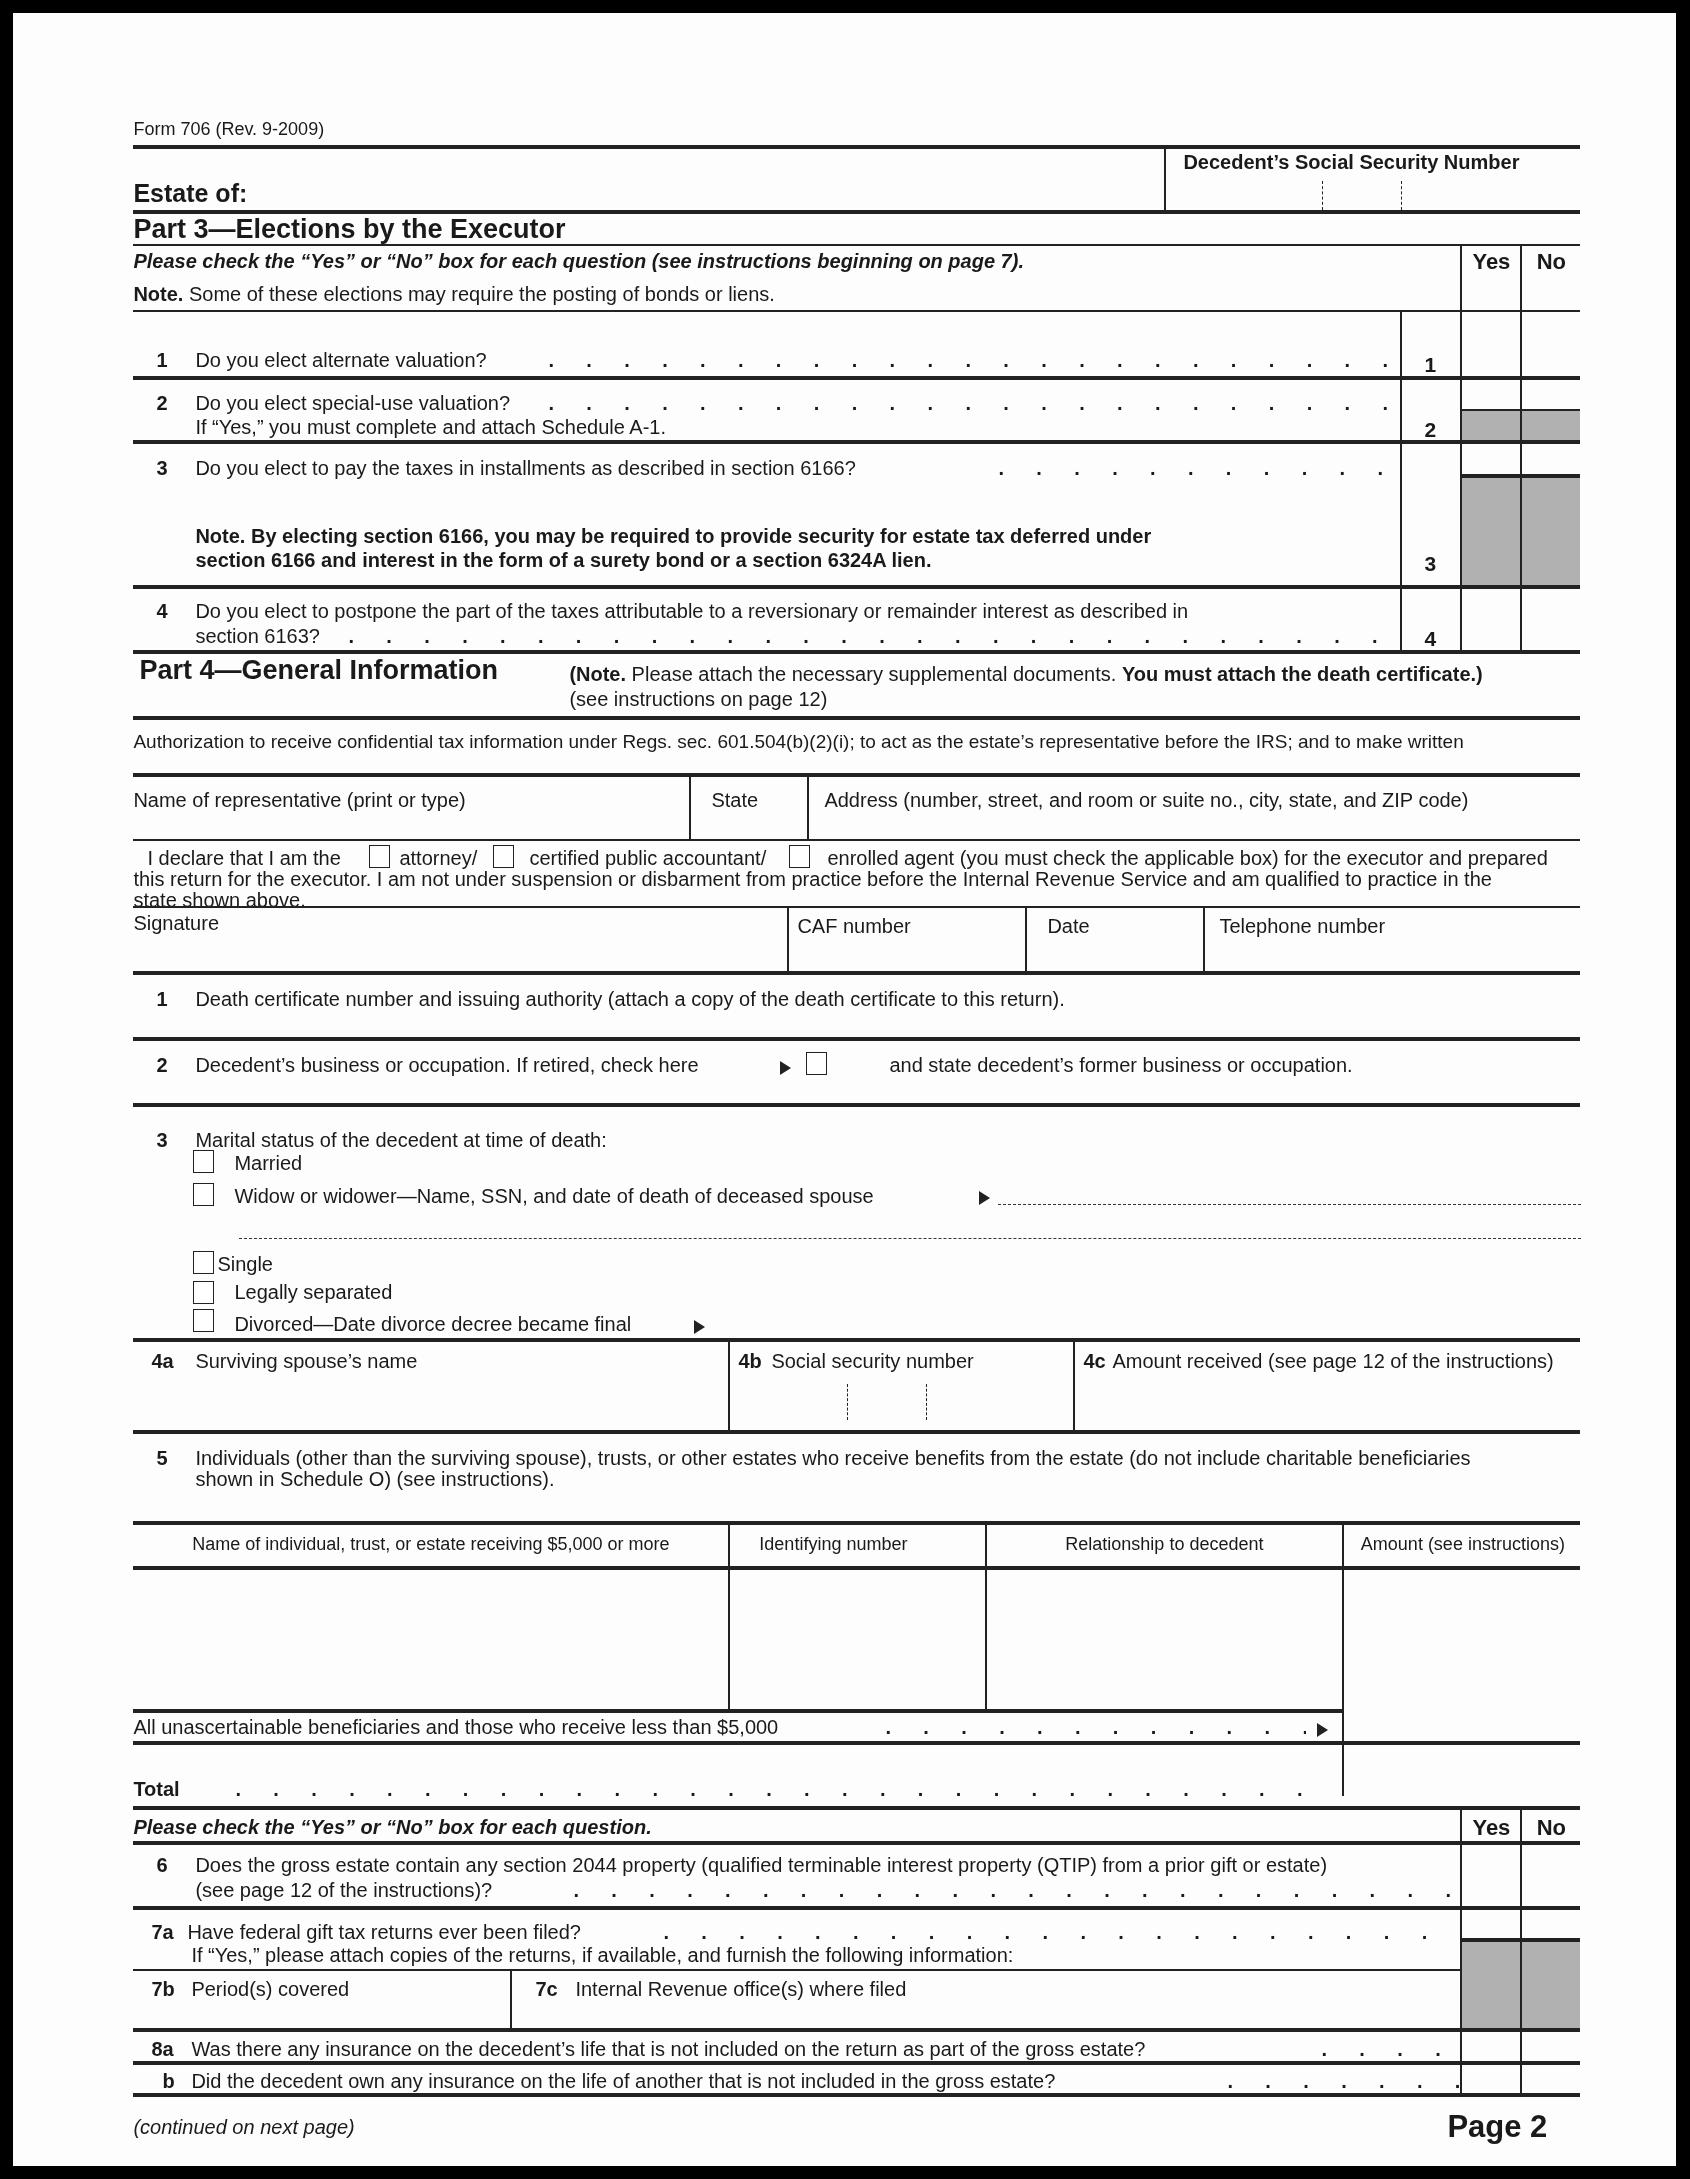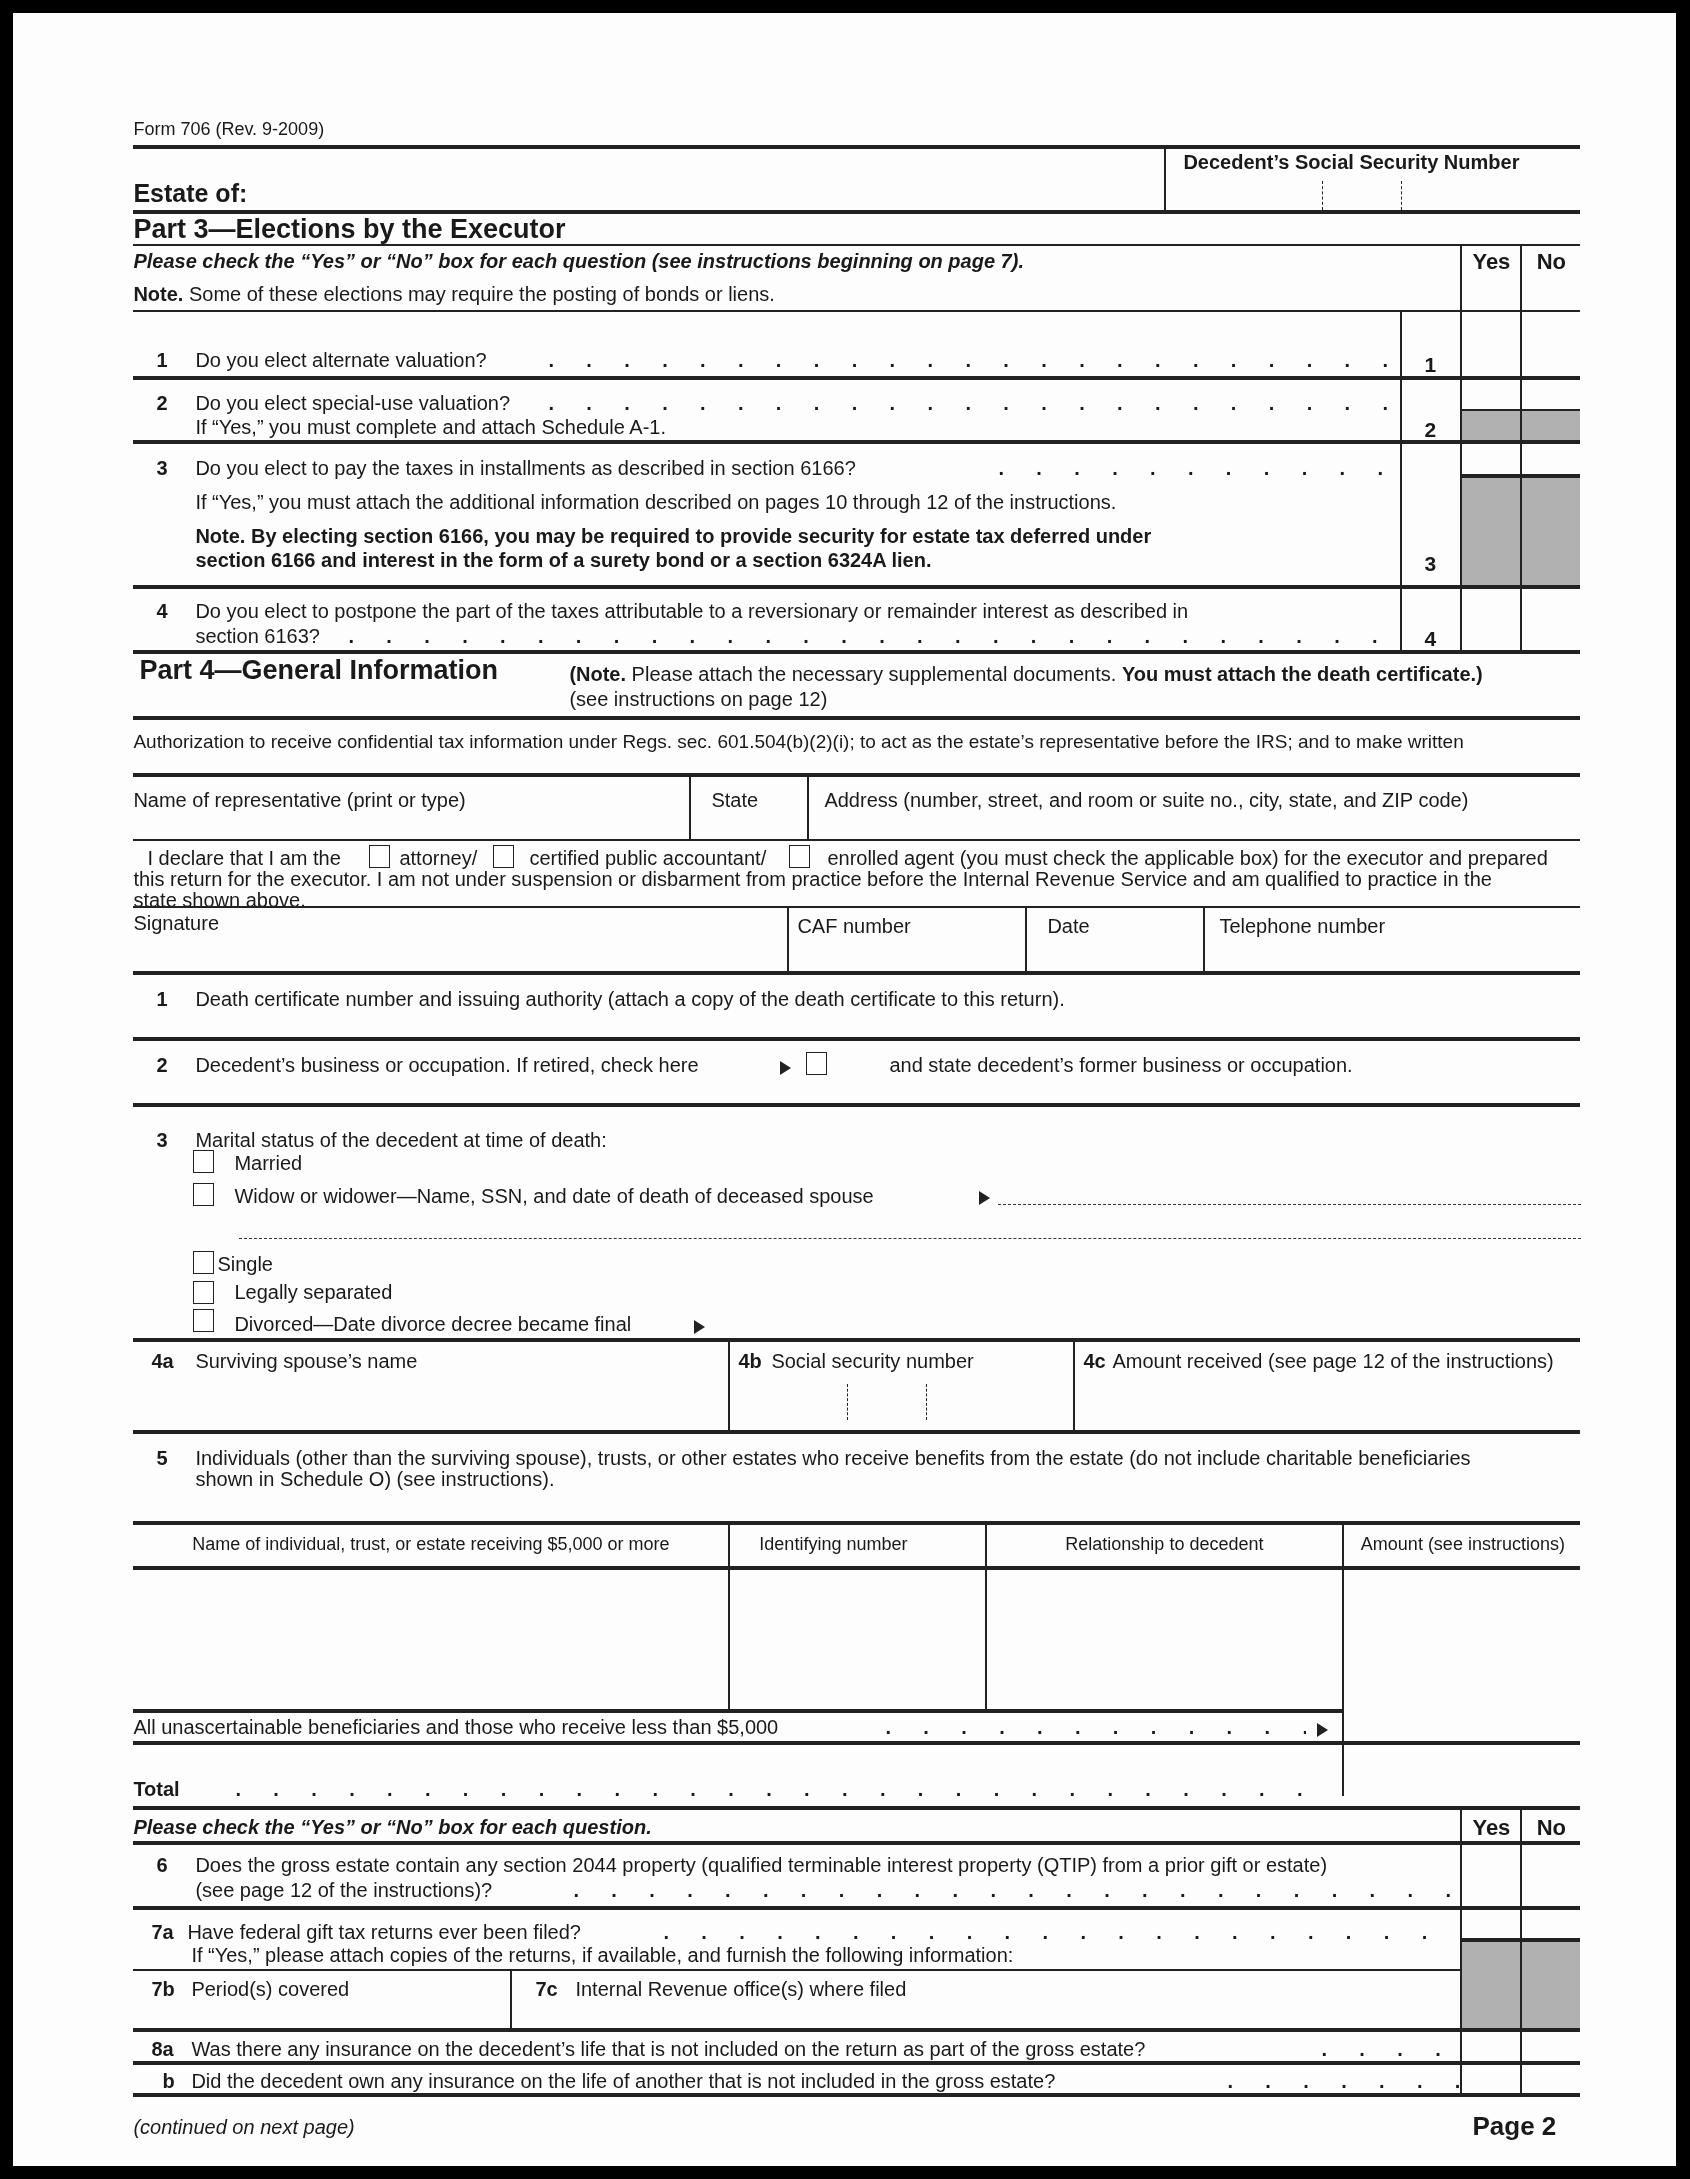--- a/index.html
+++ b/index.html
@@ -75,21 +75,20 @@
   <div class="yn" style="left:1449px;top:367px;width:58px;height:30px;" data-name="q2-yes-box"></div>
   <div class="yn" style="left:1509px;top:367px;width:58px;height:30px;" data-name="q2-no-box"></div>
   <div class="hl" style="left:1447px;top:396px;width:120px;" data-name="q2-shade-rule"></div>
   <div class="shade" style="left:1449px;top:398px;width:58px;height:30px;" data-name="q2-yes-shade"></div>
   <div class="shade" style="left:1509px;top:398px;width:58px;height:30px;" data-name="q2-no-shade"></div>
   <div class="hl thick" style="left:120px;top:427px;width:1447px;" data-name="q2-rule"></div>
 
   <div class="t b" style="left:143px;top:444px;" data-name="q3-number">3</div>
   <div class="t" style="left:182px;top:444px;" data-name="q3-text">Do you elect to pay the taxes in installments as described in section 6166?</div>
   <div class="dots" style="left:985px;top:444px;width:401px;" data-name="q3-leader-dots">. . . . . . . . . . . . . . . . . . . .</div>
-  <div class="t" style="left:182px;top:478px;" data-name="q3-text2">If “Yes,” you must attach the additional information described on pages 10 through 12 of the instructions.</div>
   <div class="t b" style="left:182px;top:512px;" data-name="q3-note1">Note. By electing section 6166, you may be required to provide security for estate tax deferred under</div>
   <div class="t b" style="left:182px;top:536px;" data-name="q3-note2">section 6166 and interest in the form of a surety bond or a section 6324A lien.</div>
   <div class="lnum" style="left:1398px;top:539px;" data-name="q3-line-number">3</div>
   <div class="yn" style="left:1449px;top:431px;width:58px;height:30px;" data-name="q3-yes-box"></div>
   <div class="yn" style="left:1509px;top:431px;width:58px;height:30px;" data-name="q3-no-box"></div>
   <div class="hl thick" style="left:1447px;top:461px;width:120px;" data-name="q3-shade-rule"></div>
   <div class="shade" style="left:1449px;top:465px;width:58px;height:107px;" data-name="q3-yes-shade"></div>
   <div class="shade" style="left:1509px;top:465px;width:58px;height:107px;" data-name="q3-no-shade"></div>
   <div class="hl thick" style="left:120px;top:572px;width:1447px;" data-name="q3-rule"></div>
 
@@ -273,21 +272,21 @@
   <div class="hl thick" style="left:120px;top:2048px;width:1447px;" data-name="q8a-rule"></div>
 
   <div class="t b" style="left:149px;top:2057px;" data-name="q8b-number">b</div>
   <div class="t" style="left:178px;top:2057px;" data-name="q8b-text">Did the decedent own any insurance on the life of another that is not included in the gross estate?</div>
   <div class="dots" style="left:1214px;top:2057px;width:233px;" data-name="q8b-leader-dots">. . . . . . . . .</div>
   <div class="yn" style="left:1449px;top:2051px;width:58px;height:29px;" data-name="q8b-yes-box"></div>
   <div class="yn" style="left:1509px;top:2051px;width:58px;height:29px;" data-name="q8b-no-box"></div>
   <div class="hl thick" style="left:120px;top:2080px;width:1447px;" data-name="q8b-rule"></div>
 
   <div class="t i" style="left:120px;top:2103px;" data-name="continued-note">(continued on next page)</div>
-  <div class="t b" style="left:1434px;top:2099px;width:134px;text-align:center;font-size:26px;line-height:29px;" data-name="page-number">Page 2</div>
+  <div class="t b" style="left:1434px;top:2099px;width:134px;text-align:left;font-size:31px;line-height:29px;" data-name="page-number">Page 2</div>
 
   <div class="vl" style="left:1507px;top:233px;height:405px;" data-name="part3-no-col-rule"></div>
 </div>
 
 <style>
   
   [data-name="part3-yes-col-rule"] { height:405px !important; }
 </style>
 
 

